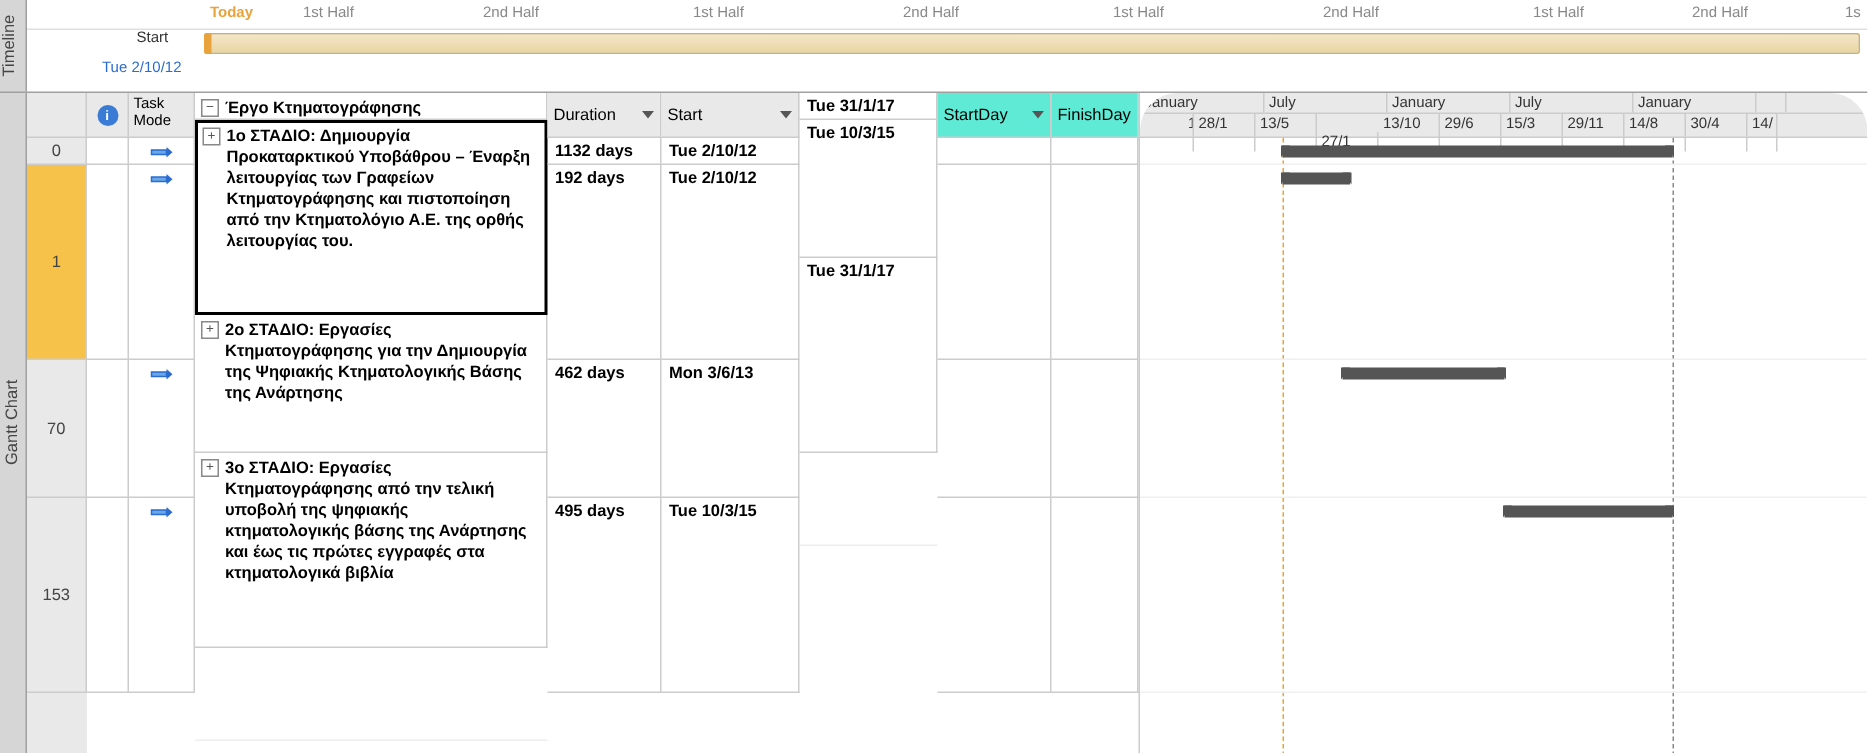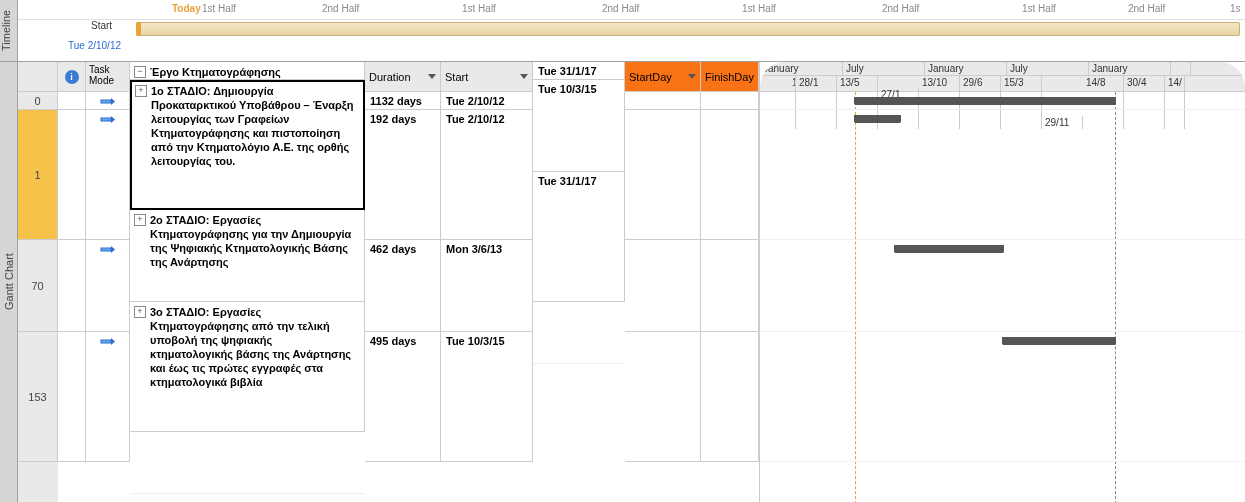--- a/index.html
+++ b/index.html
@@ -10,21 +10,21 @@
 .sidebar-labels { width: 18px; background: #d6d6d6; display: flex; flex-direction: column; border-right: 1px solid #a0a0a0; }
 .vlabel { flex: 0 0 auto; writing-mode: vertical-rl; transform: rotate(180deg); text-align: center; color: #444; font-size: 11px; padding: 4px 0; }
 .vlabel.timeline { height: 62px; border-top: 1px solid #a0a0a0; }
 .vlabel.gantt { flex: 1; display: flex; align-items: center; justify-content: center; }
 
 .main { flex: 1; display: flex; flex-direction: column; }
 
 .timeline-pane { height: 62px; border-bottom: 1px solid #a0a0a0; position: relative; background: #fff; }
 .timeline-ticks { display: flex; height: 20px; border-bottom: 1px solid #e0e0e0; position: relative; }
 .timeline-tick { position: absolute; font-size: 10px; color: #888; top: 3px; }
-.timeline-tick.today { color: #e8a33d; font-weight: bold; margin-left: 32px; }
+.timeline-tick.today { color: #e8a33d; font-weight: bold; }
 .timeline-bar-row { position: relative; height: 22px; display: flex; align-items: center; }
 .timeline-start-label { position: absolute; left: 73px; top: 0; font-size: 10px; color: #333; }
 .timeline-bar { position: absolute; left: 118px; right: 5px; height: 14px; top: 2px; background: linear-gradient(#f4e6c8,#e9d5a3); border: 1px solid #c9b178; border-radius: 2px; }
 .timeline-bar::before { content:""; position:absolute; left:-1px; top:-1px; bottom:-1px; width:5px; background:#e8a33d; border-radius:2px 0 0 2px; }
 .timeline-date { position: absolute; left: 50px; top: 40px; font-size: 10px; color: #2a6cd0; }
 
 .gantt-pane { flex: 1; display: flex; overflow: hidden; }
 
 .grid-area { display: flex; border-right: 1px solid #ccc; }
 
@@ -49,21 +49,21 @@
 .task-cell .txt { font-weight:bold; }
 .task-cell.lvl0 .txt { font-weight:bold; }
 
 .num-col { width: 76px; }
 .num-col .hdr, .date-col .hdr { height:30px; border-bottom:1px solid #ccc; border-right:1px solid #ccc; background:#e9e9e9; padding:6px 4px; font-size:11px; display:flex; align-items:center; justify-content:space-between; }
 .num-cell, .date-cell { border-bottom:1px solid #ccc; border-right:1px solid #ccc; padding:3px 5px; font-size:11px; font-weight:bold; }
 
 .date-col { width: 92px; }
 .sd-col { width: 76px; }
 .fd-col { width: 58px; }
-.sd-col .hdr, .fd-col .hdr { height:30px; border-bottom:1px solid #ccc; border-right:1px solid #ccc; background:#f97316; padding:6px 4px; font-size:11px; display:flex; align-items:center; justify-content:space-between; }
+.sd-col .hdr, .fd-col .hdr { height:30px; border-bottom:1px solid #ccc; border-right:1px solid #ccc; background:#5eead4; padding:6px 4px; font-size:11px; display:flex; align-items:center; justify-content:space-between; }
 .empty-cell { border-bottom:1px solid #ccc; border-right:1px solid #ccc; }
 
 .chart-area { flex:1; position:relative; overflow:hidden; background:#fff;border-radius:25px; }
 .chart-header { height:30px; border-bottom:1px solid #ccc; display:flex; flex-direction:column; background:#e9e9e9; }
 .chart-header-row { flex:1; display:flex; position:relative; border-bottom:1px solid #ccc; }
 .chart-header-row:last-child { border-bottom:none; }
 .ch-cell { border-right:1px solid #ccc; font-size:10px; padding:1px 3px; color:#333; white-space:nowrap; overflow:hidden; }
 
 .chart-body { position:relative; }
 .chart-row { position:relative; border-bottom:1px solid #f0f0f0; }
@@ -273,21 +273,21 @@
               <div class="ch-cell" style="width: 20px;"></div>
             </div>
           <div class="chart-header-row" id="ch-bot">
               <div class="ch-cell" style="width: 26px; padding-left: 32px;">12/12</div>
               <div class="ch-cell" style="width: 41px;">28/1</div>
               <div class="ch-cell" style="width: 41px;">13/5</div>
               <div class="ch-cell" style="width: 41px; margin-top: 12px;">27/1</div>
               <div class="ch-cell" style="width: 41px;">13/10</div>
               <div class="ch-cell" style="width: 41px;">29/6</div>
               <div class="ch-cell" style="width: 41px;">15/3</div>
-              <div class="ch-cell" style="width: 41px; margin-top: 40px;">29/11</div>
+              <div class="ch-cell" style="width: 41px;">29/11</div>
               <div class="ch-cell" style="width: 41px;">14/8</div>
               <div class="ch-cell" style="width: 41px;">30/4</div>
               <div class="ch-cell" style="width: 20px;">14/</div>
             </div>
         </div>
         <div class="chart-body" id="chart-body">
           <div class="today-line" style="left: 95px; height: 432px;"></div>
           <div class="end-line" style="left: 355px; height: 432px;"></div>
         <div class="chart-row" style="height: 18px;">
               <div class="summary-bar" style="left: 95px; width: 260px;"></div>

